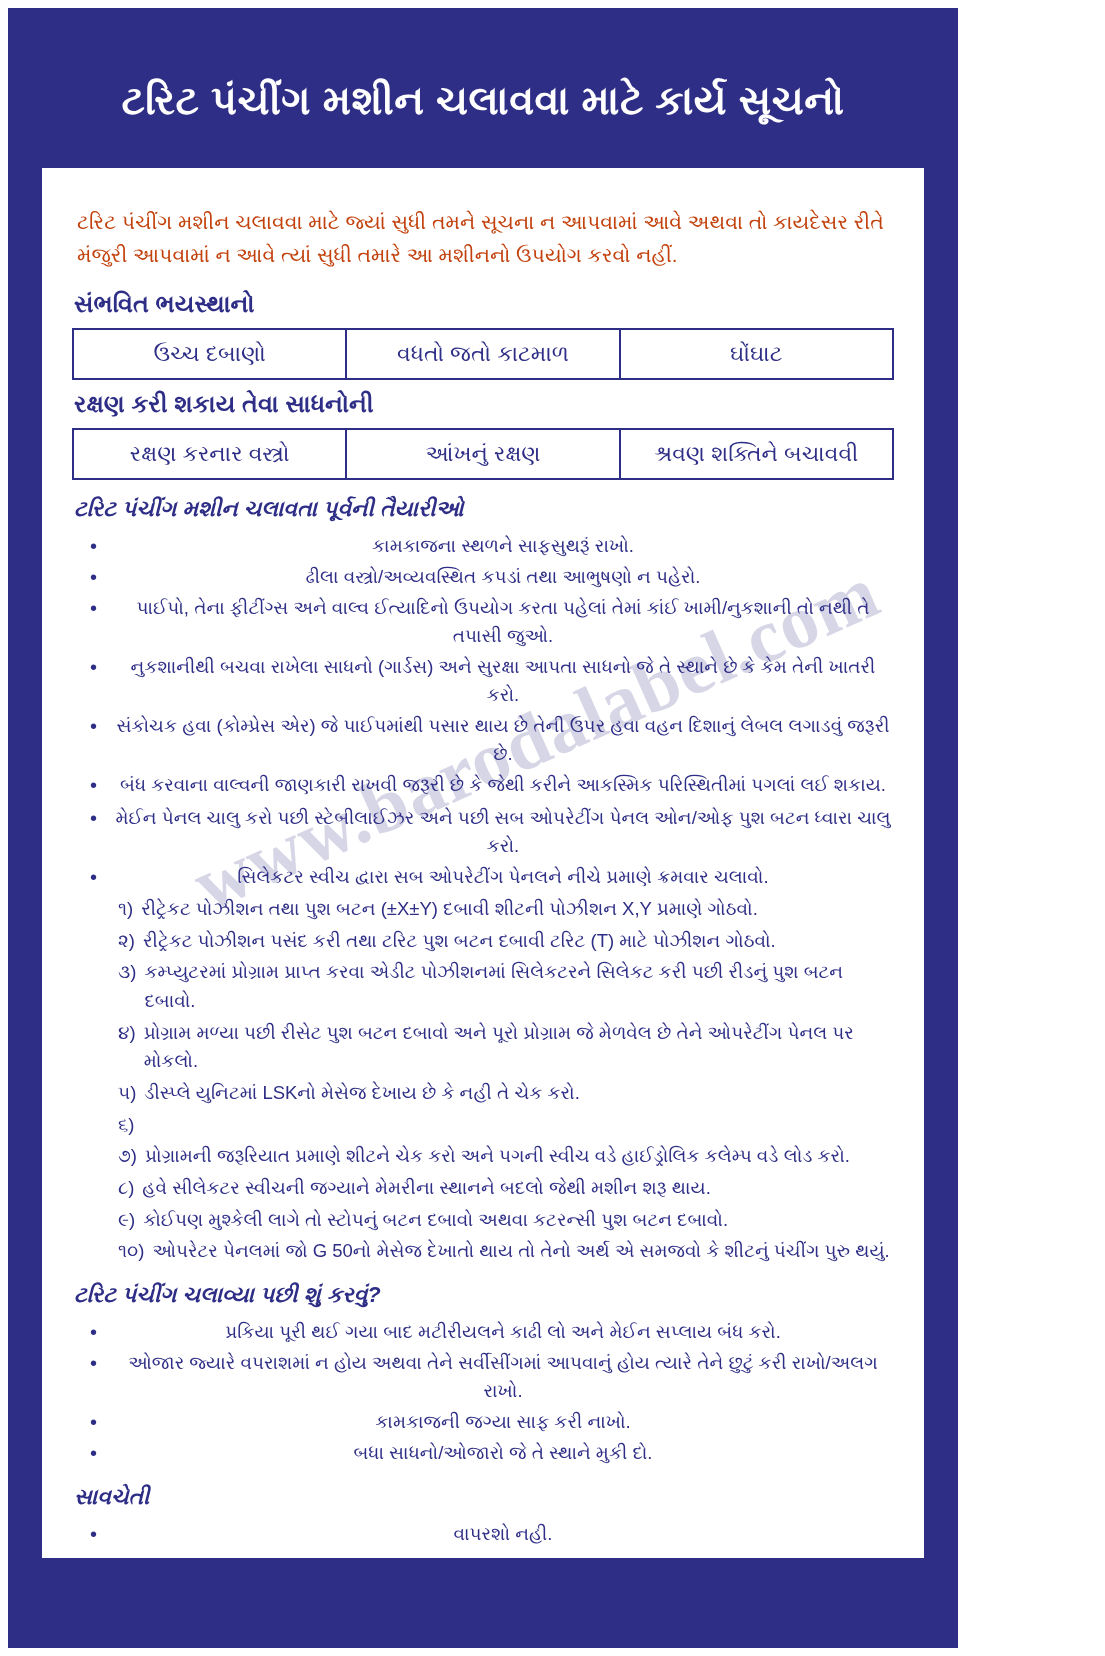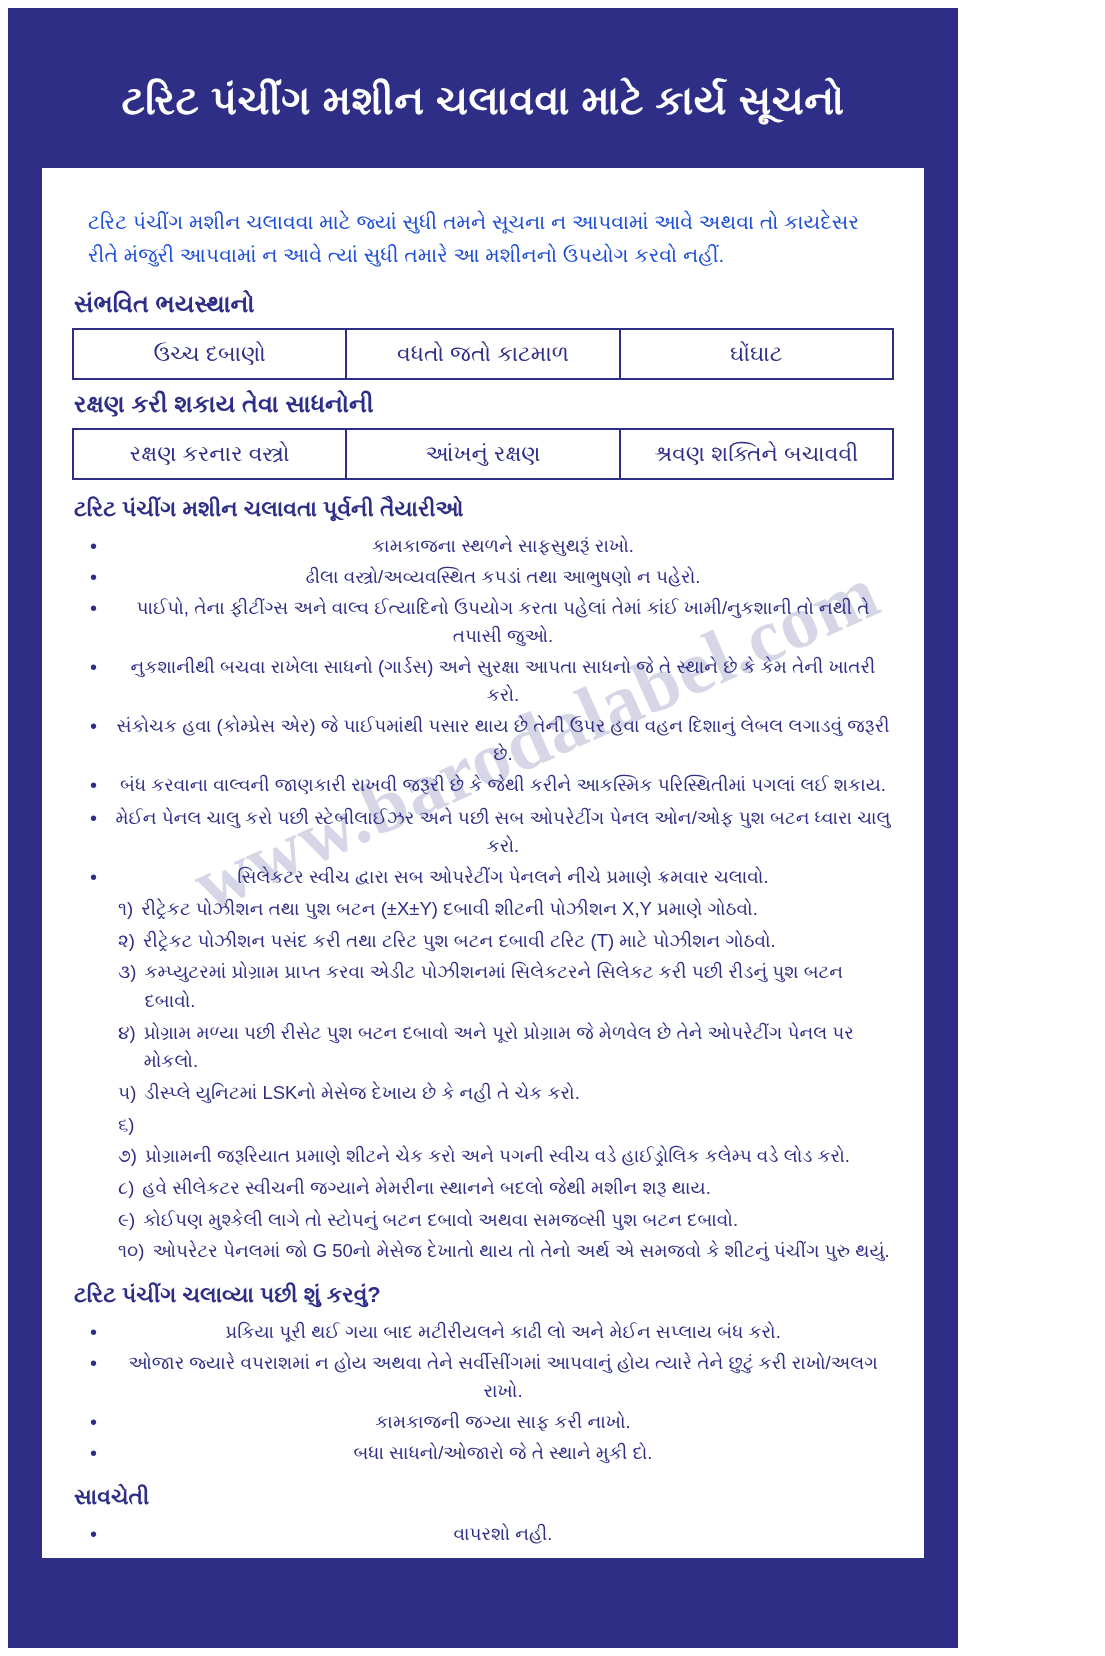--- a/index.html
+++ b/index.html
@@ -39,34 +39,35 @@
   }
   .sheet {
     background: #ffffff;
     box-sizing: border-box;
     padding: 34px 30px 30px 30px;
     height: 1390px;
     position: relative;
     overflow: hidden;
   }
   .intro {
-    color: #1d4ed8;
+    color: #c2410c;
     font-size: 20.5px;
     line-height: 1.6;
-    margin: 4px 4px 18px 16px;
+    margin: 4px 4px 18px 5px;
   }
   .section-head {
     color: #2e2e87;
     font-size: 24px;
     font-weight: bold;
     margin: 10px 2px 10px 2px;
   }
   .section-head.small {
     font-size: 22px;
     margin-top: 16px;
+    font-style: italic;
   }
   table.hazards {
     width: 100%;
     border-collapse: collapse;
     margin: 4px 0 8px 0;
     border-radius: 16px;
   }
   table.hazards td {
     border: 2px solid #2e2e87;
     color: #2e2e87;
@@ -206,21 +207,21 @@
         <li>
             <span class="num">૭)</span>
             <span>પ્રોગ્રામની જરૂરિયાત પ્રમાણે શીટને ચેક કરો અને પગની સ્વીચ વડે હાઈડ્રોલિક કલેમ્પ વડે લોડ કરો.</span>
           </li>
         <li>
             <span class="num">૮)</span>
             <span>હવે સીલેકટર સ્વીચની જગ્યાને મેમરીના સ્થાનને બદલો જેથી મશીન શરૂ થાય.</span>
           </li>
         <li>
             <span class="num">૯)</span>
-            <span>કોઈપણ મુશ્કેલી લાગે તો સ્ટોપનું બટન દબાવો અથવા સમજવ્સી પુશ બટન દબાવો.</span>
+            <span>કોઈપણ મુશ્કેલી લાગે તો સ્ટોપનું બટન દબાવો અથવા કટરન્સી પુશ બટન દબાવો.</span>
           </li>
         <li>
             <span class="num">૧૦)</span>
             <span>ઓપરેટર પેનલમાં જો G 50નો મેસેજ દેખાતો થાય તો તેનો અર્થ એ સમજવો કે શીટનું પંચીંગ પુરુ થયું.</span>
           </li>
       </ol>
 
       <div class="section-head small">ટરિટ પંચીંગ ચલાવ્યા પછી શું કરવું?</div>
       <ul class="bullets">
         <li>પ્રકિયા પૂરી થઈ ગયા બાદ મટીરીયલને કાઢી લો અને મેઈન સપ્લાય બંધ કરો.</li>

